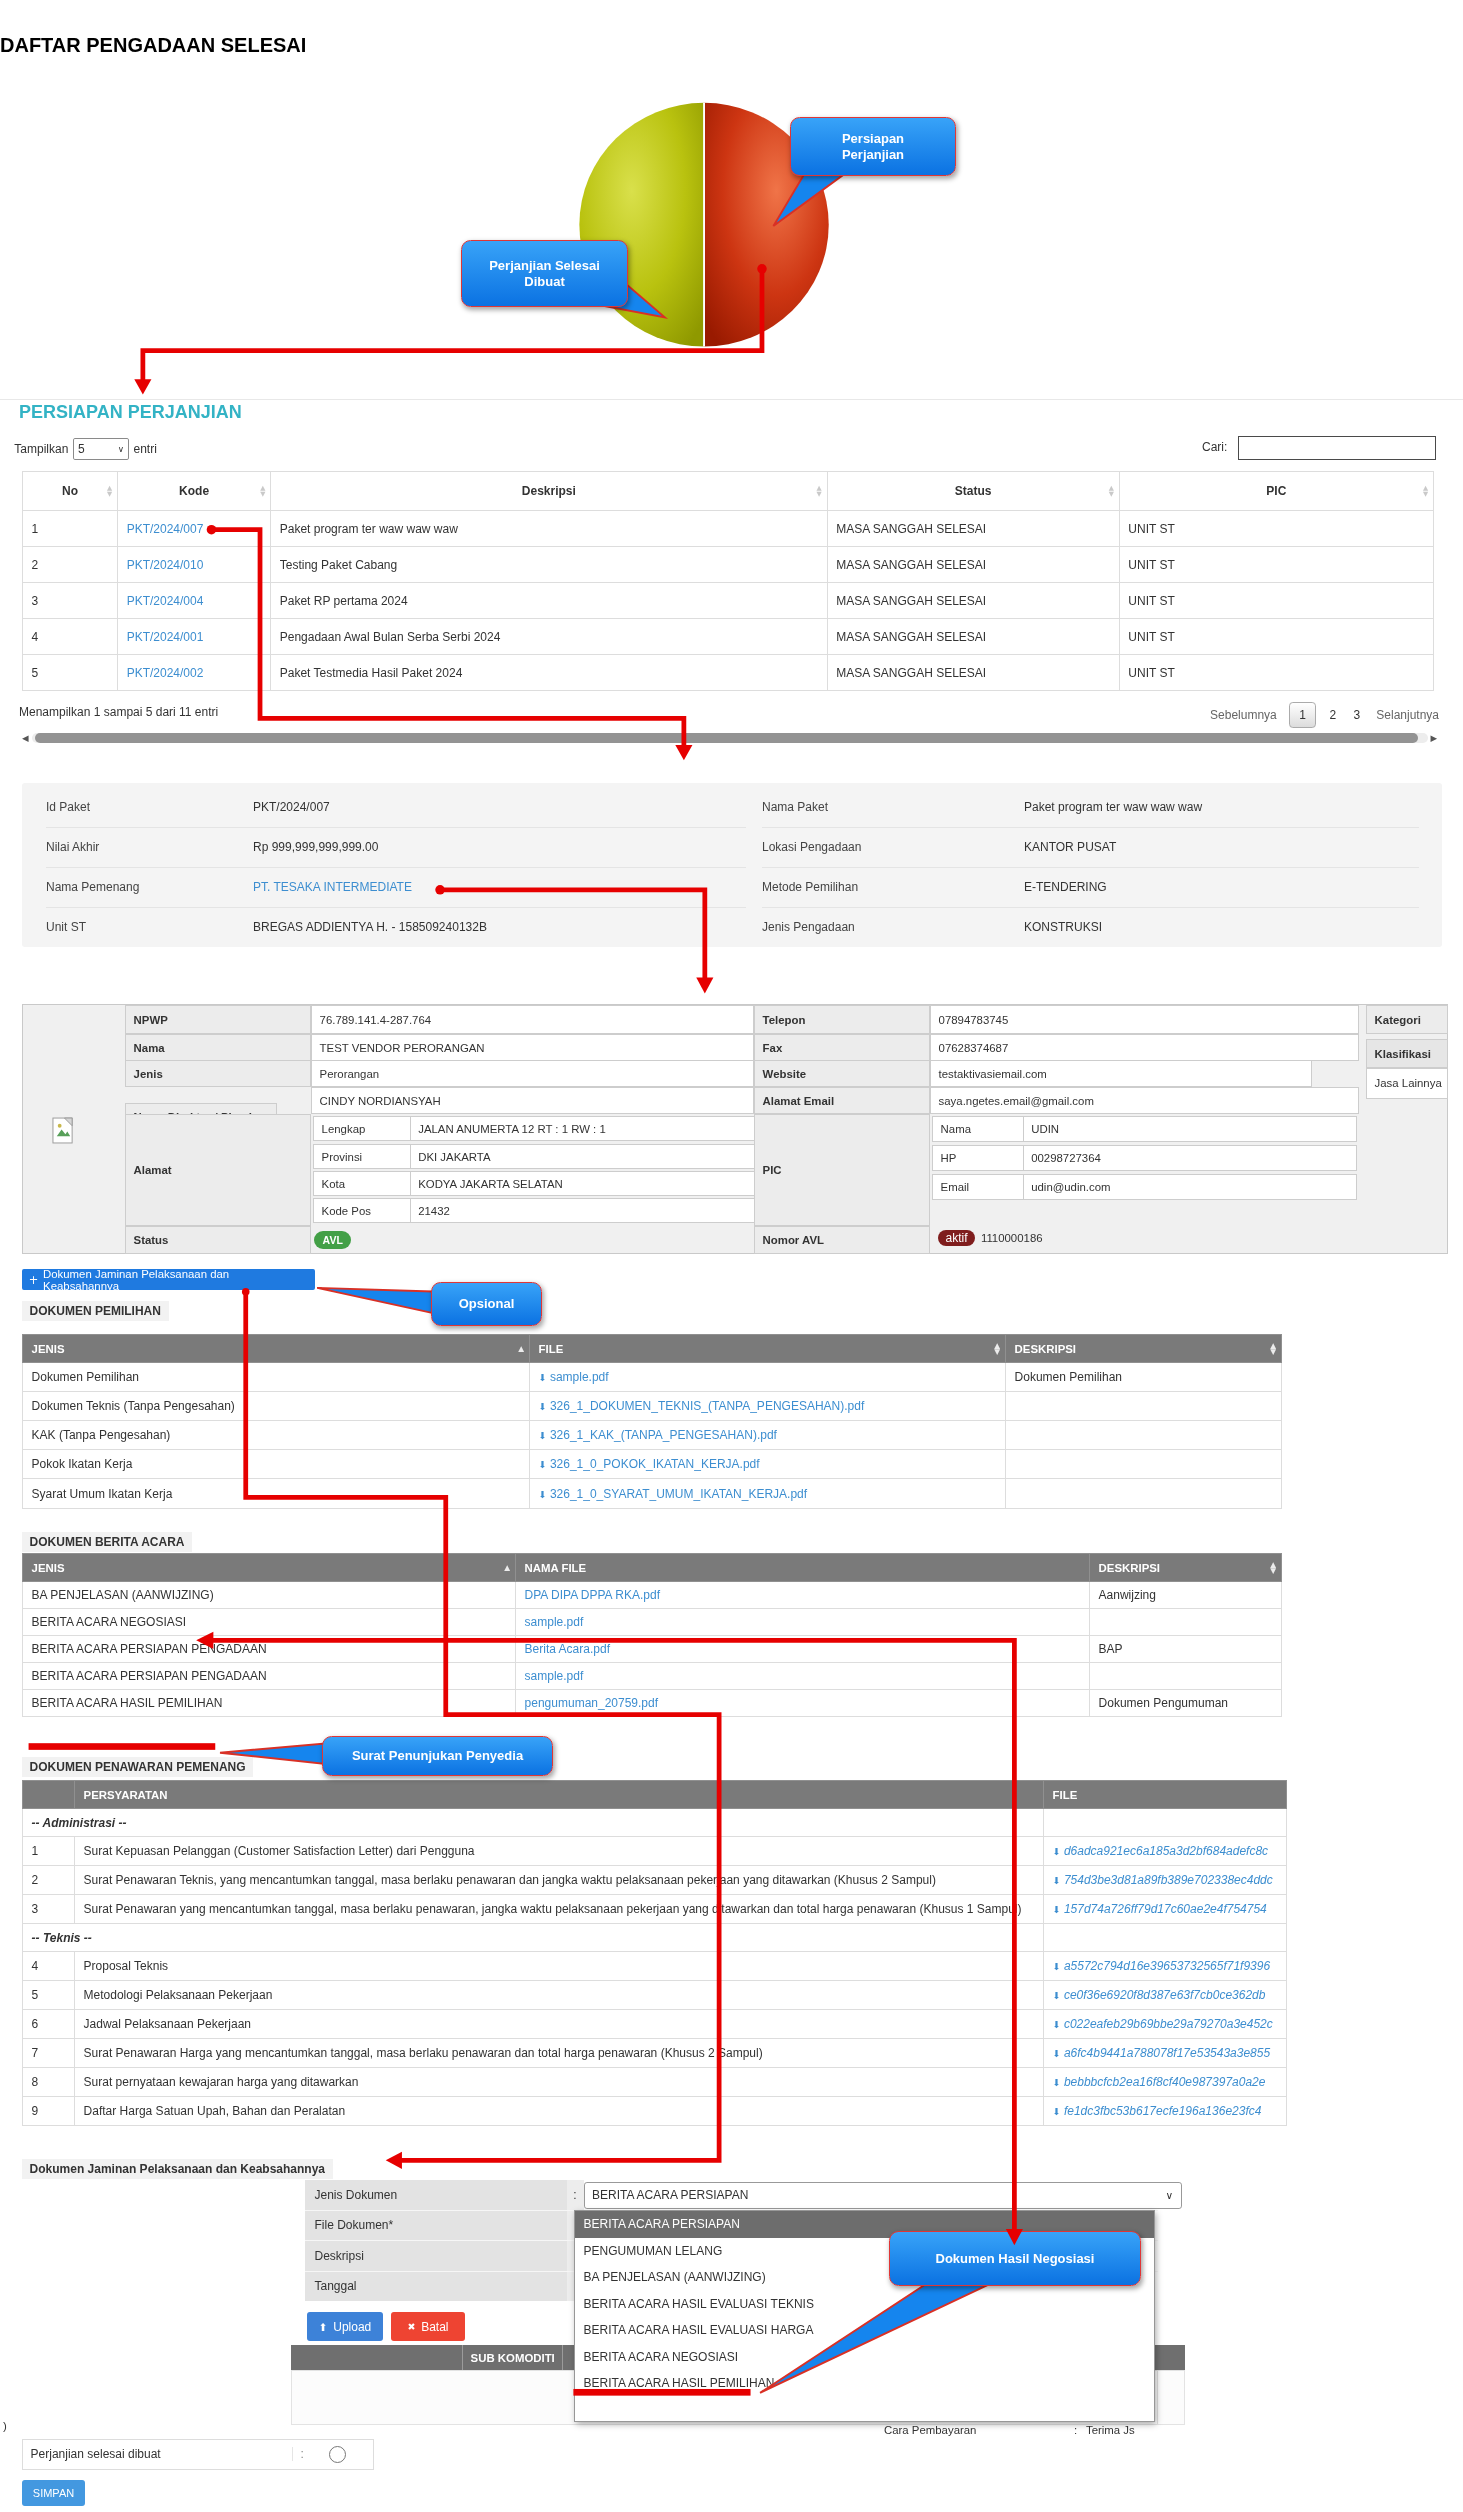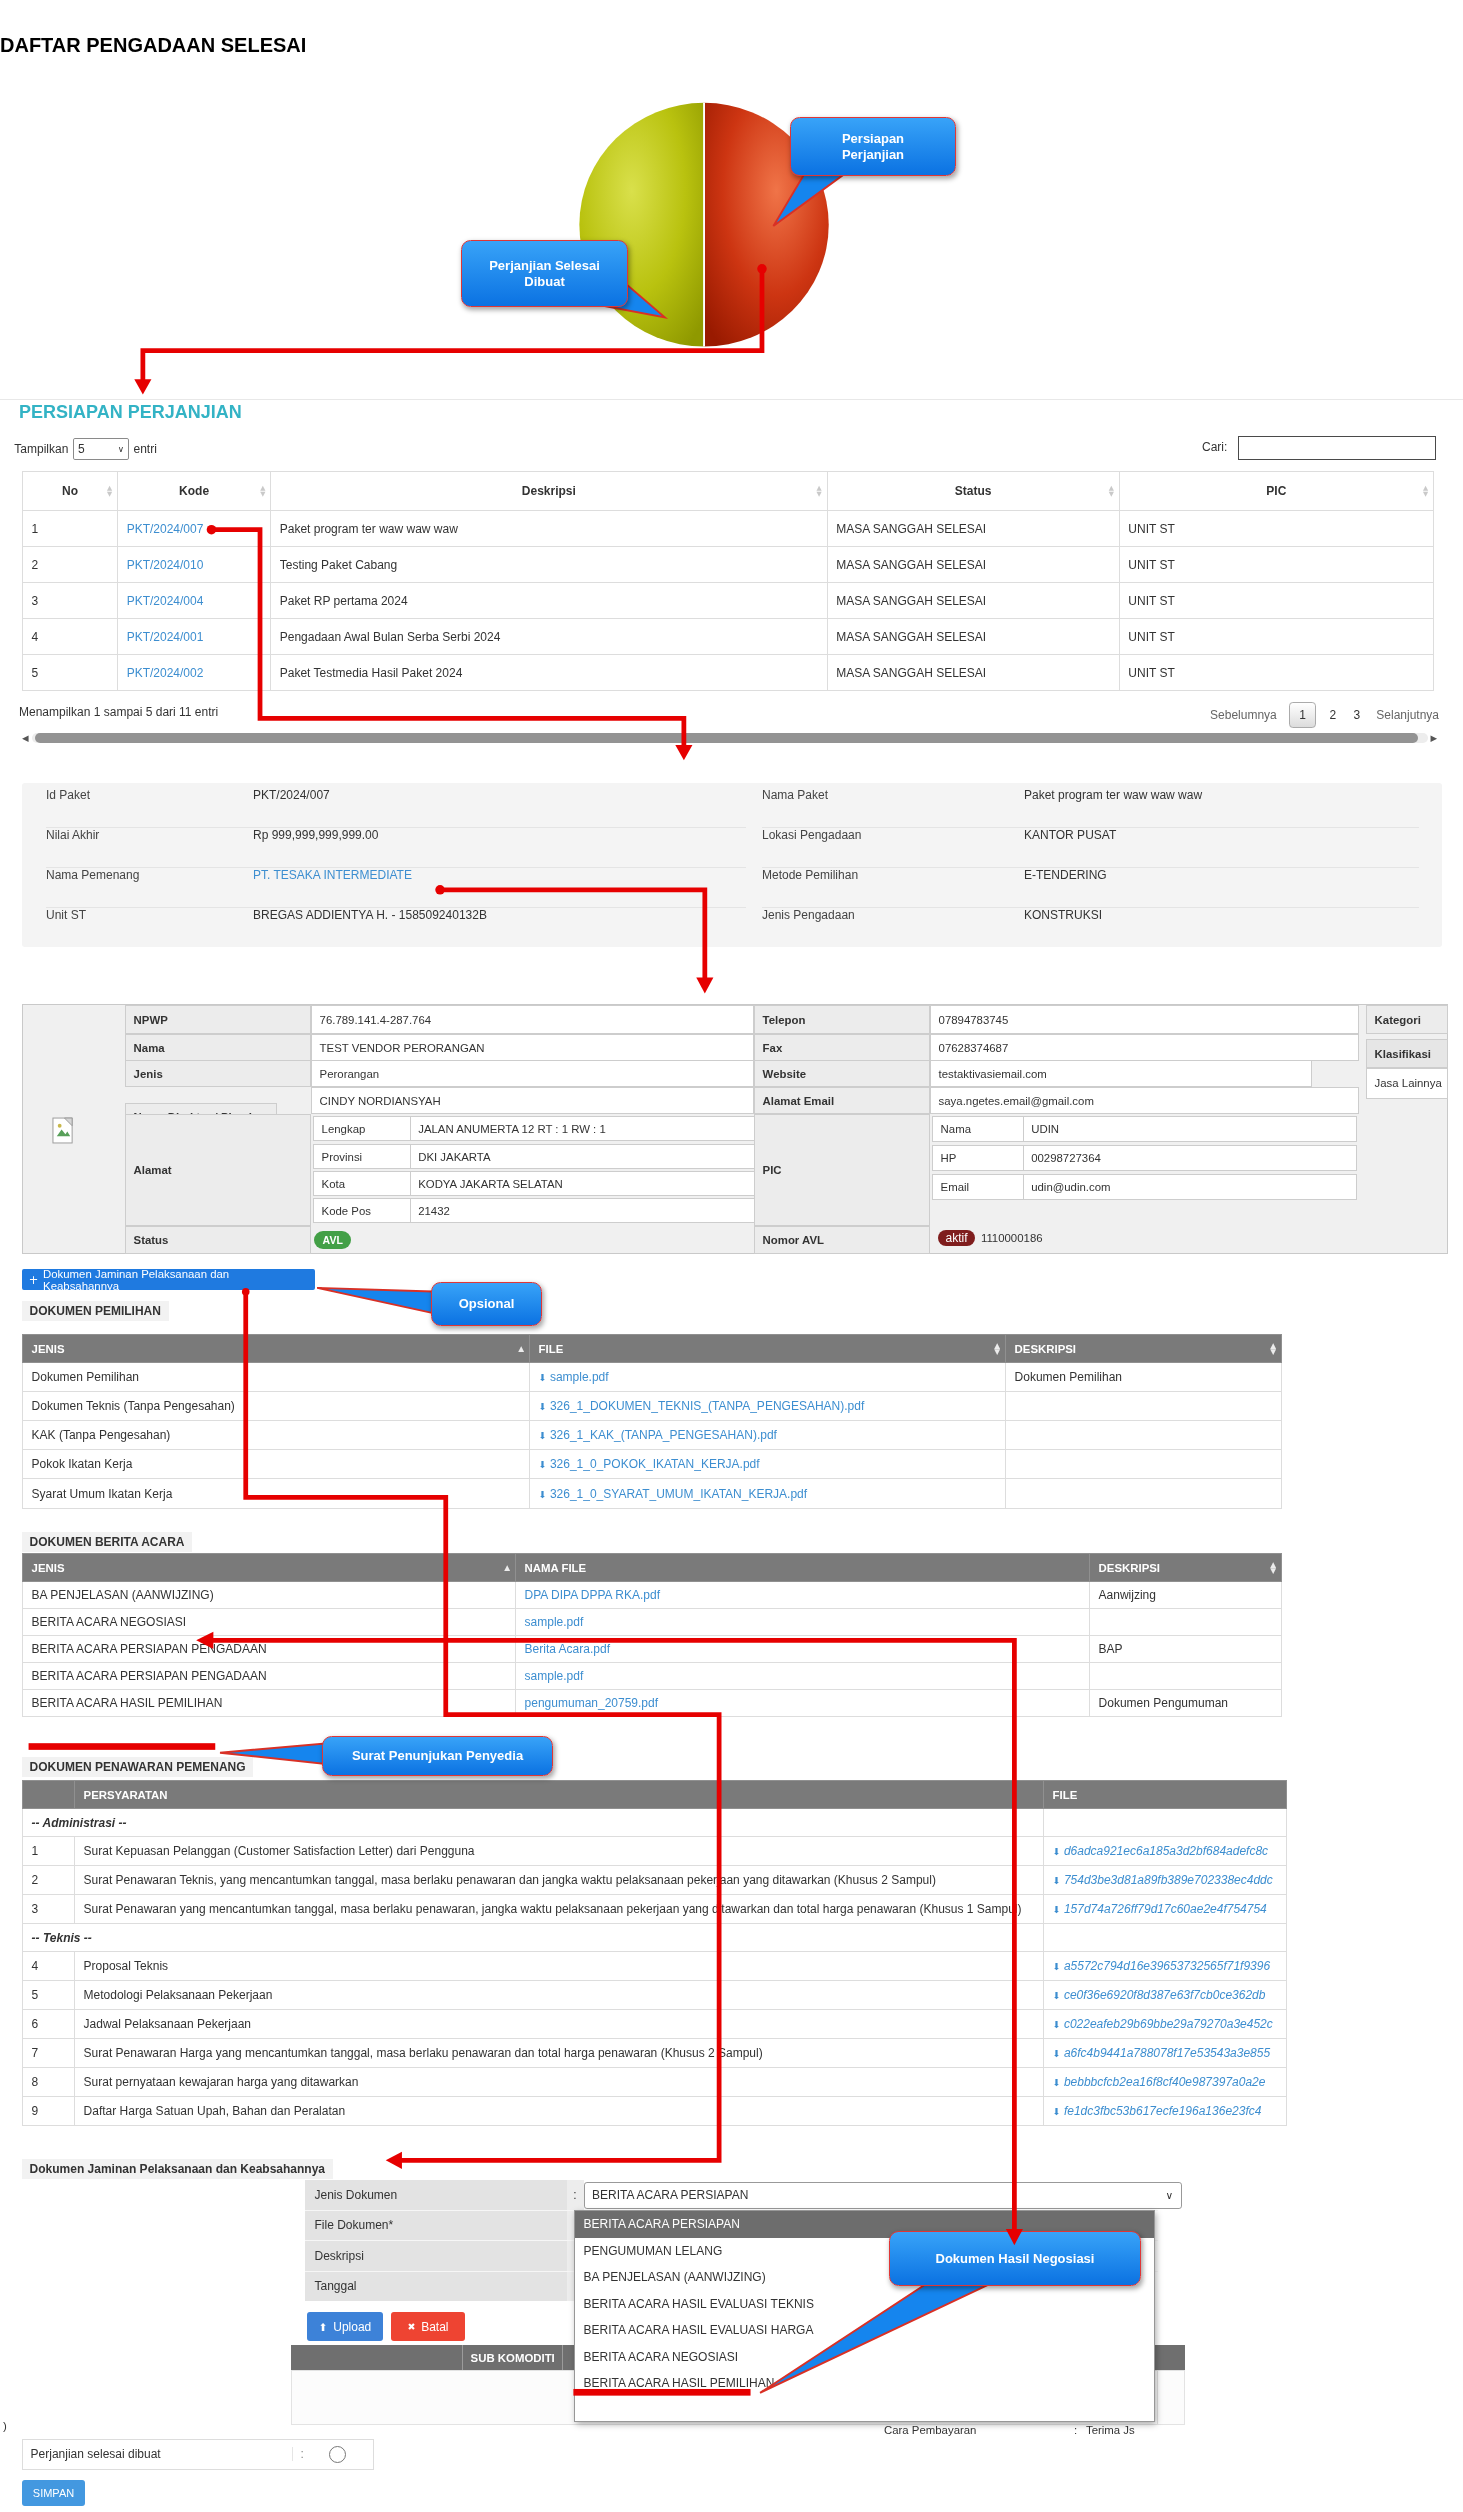--- a/index.html
+++ b/index.html
@@ -23,21 +23,21 @@
            border:1.9px solid #e03636;border-radius:9.5px;color:#fff;font-weight:bold;font-size:13px;
            display:flex;flex-direction:column;align-items:center;justify-content:center;text-align:center;
            box-shadow:1.9px 2.9px 4.8px rgba(0,0,0,.35);line-height:16px}
   
   .vcell{position:absolute;box-sizing:border-box;border:1px solid #cdcdcd;background:#fff;display:flex;
          align-items:center;padding:0 7.6px;font-size:11.4px;color:#333;white-space:nowrap;overflow:hidden}
   .vlab{background:#ececec;font-weight:bold}
   .badge-g{background:#43a047;color:#fff;border-radius:10.5px;padding:2.9px 8.6px;font-size:10.5px;font-weight:bold}
   .badge-b{background:#7f1d1d;color:#fff;border-radius:8.6px;padding:1px 7.6px;font-size:12px}
   
-  .drow{display:flex;align-items:flex-start;height:39px;border-bottom:1px solid #e4e4e4;font-size:12px}
+  .drow{display:flex;align-items:center;height:39px;border-bottom:1px solid #e4e4e4;font-size:12px}
   .drow:last-child{border-bottom:none}
   .dlab{color:#444}
   
   .flab{background:#e3e3e3;display:flex;align-items:center;padding-left:9.5px;font-size:12px}
   .opt{display:flex;align-items:center;padding-left:8.6px;font-size:12px;height:26.5px;color:#333}
   .opt.sel{background:#6d6d6d;color:#fff}
   .btn{display:flex;align-items:center;justify-content:center;gap:5.7px;color:#fff;font-size:12px;
        border-radius:2.9px;cursor:pointer}
   .pgbox{display:inline-block;width:25px;height:24px;line-height:24px;text-align:center;border:1px solid #ababab;
          border-radius:3.8px;background:linear-gradient(180deg,#fff,#dcdcdc);margin:0 4.8px;color:#333}

